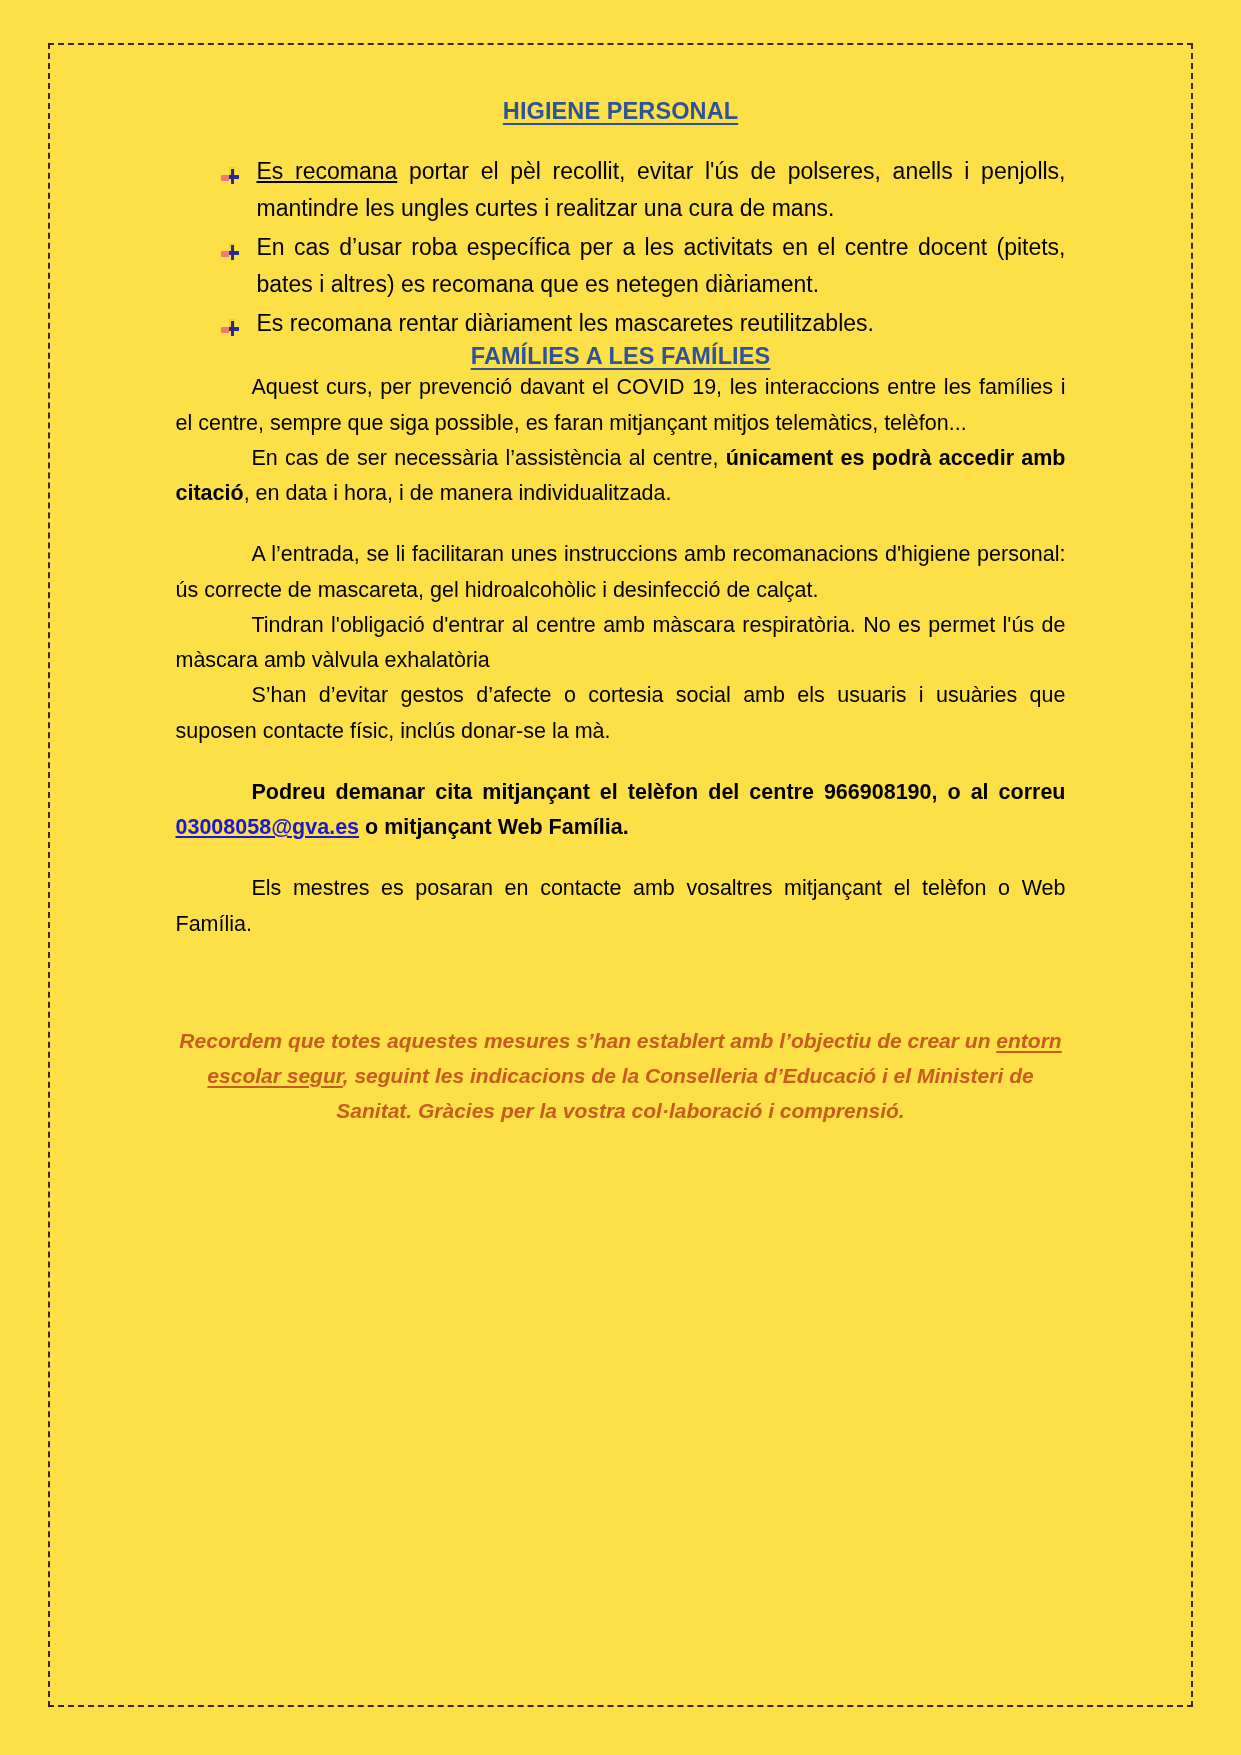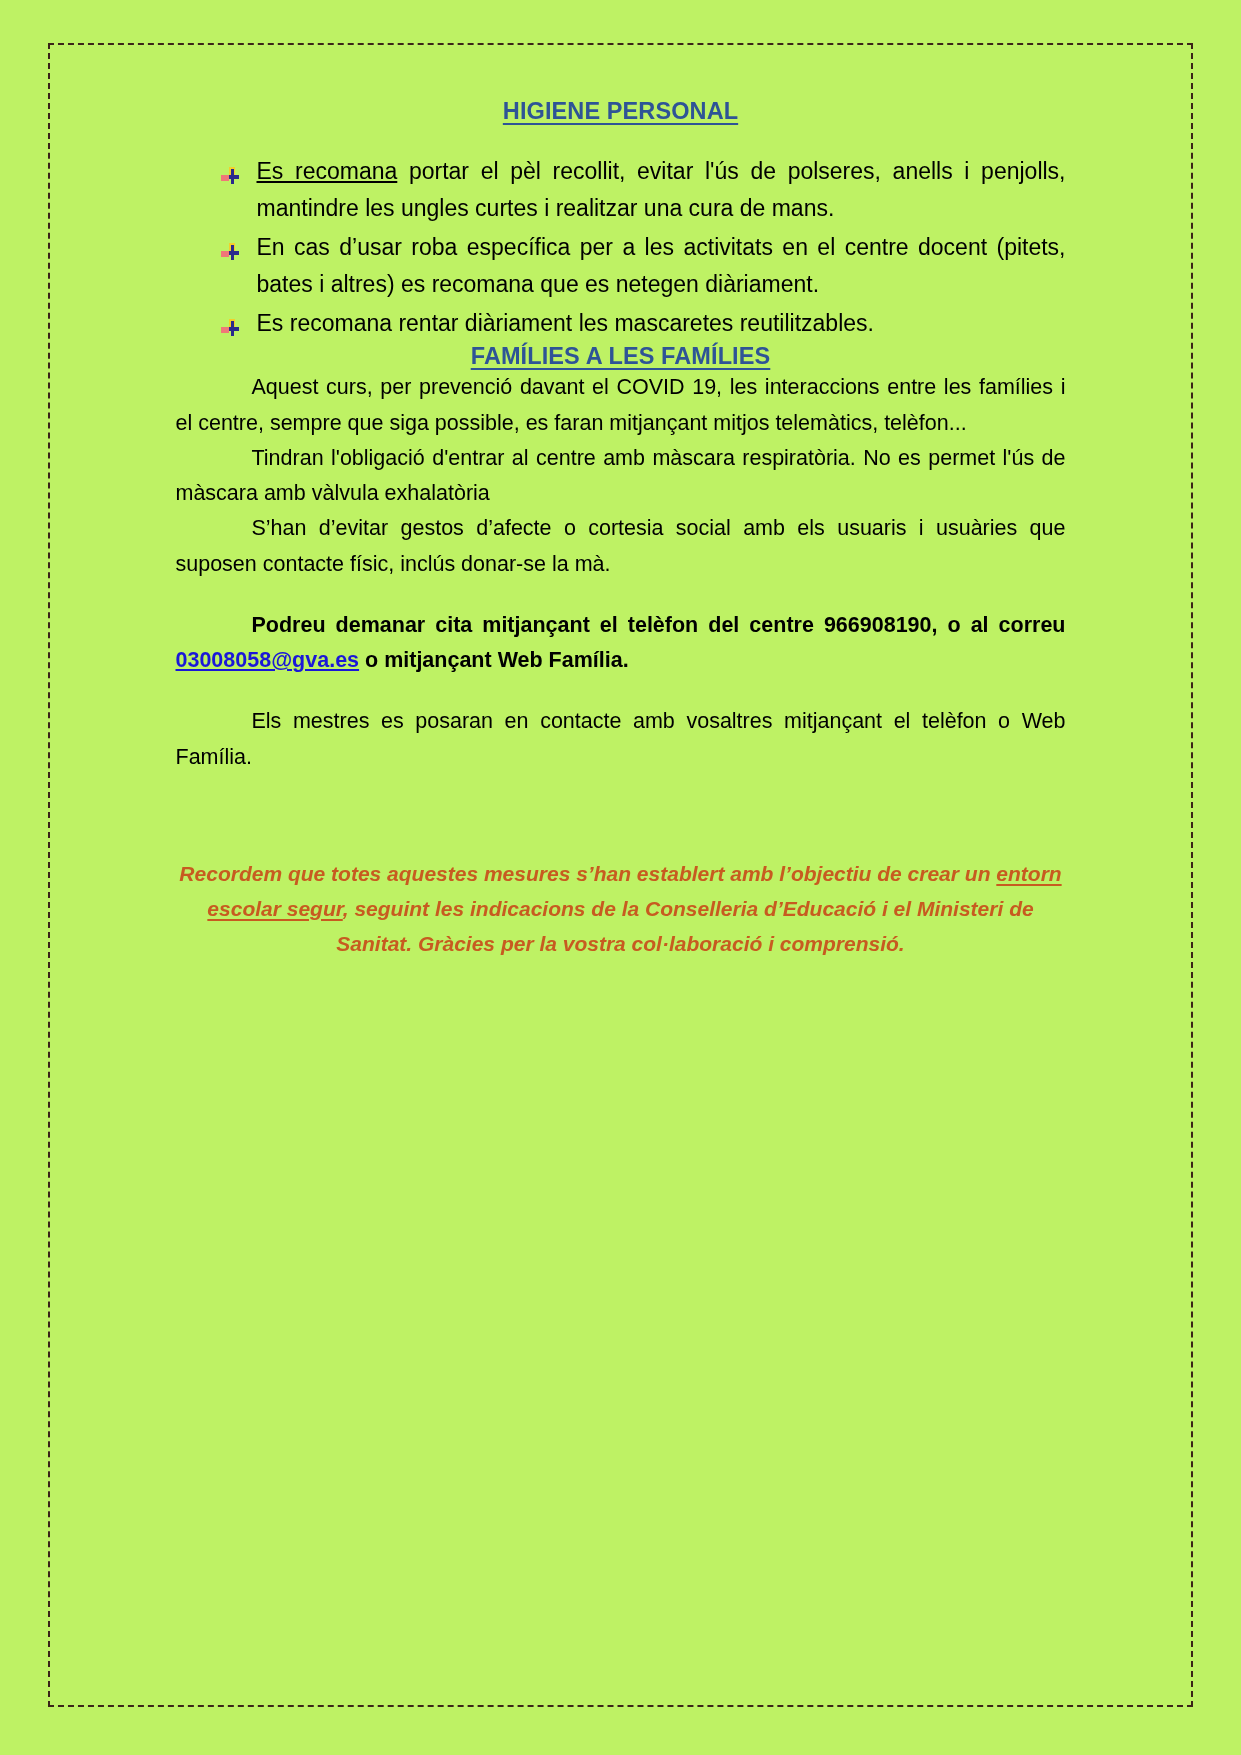--- a/index.html
+++ b/index.html
@@ -12,21 +12,21 @@
     background: #fbe1d4;
     font-family: "Liberation Sans", sans-serif;
     color: #000000;
     overflow: hidden;
   }
 
   .page {
     position: relative;
     width: 1241px;
     height: 1755px;
-    background: #bef264;
+    background: #fde047;
     box-sizing: border-box;
     padding: 46px 48px;
   }
 
   .page-border {
     position: absolute;
     left: 48px;
     top: 43px;
     right: 48px;
     bottom: 48px;
@@ -162,21 +162,23 @@
       </li>
 
     </ul>
 
     <h1 class="section-title title-block-2">FAMÍLIES A LES FAMÍLIES</h1>
 
     <div class="para-block">
 
       <p class="para">Aquest curs, per prevenció davant el COVID 19, les interaccions entre les famílies i el centre, sempre que siga possible, es faran mitjançant mitjos telemàtics, telèfon...</p>
 
+      <p class="para"><span>En cas de ser necessària l’assistència al centre, </span><span class="b">únicament es podrà accedir amb citació</span><span>, en data i hora, i de manera individualitzada.</span></p>
 
+      <p class="para gap-md">A l’entrada, se li facilitaran unes instruccions amb recomanacions d'higiene personal: ús correcte de mascareta, gel hidroalcohòlic i desinfecció de calçat.</p>
 
       <p class="para">Tindran l'obligació d'entrar al centre amb màscara respiratòria. No es permet l'ús de màscara amb vàlvula exhalatòria</p>
 
       <p class="para">S’han d’evitar gestos d’afecte o cortesia social amb els usuaris i usuàries que suposen contacte físic, inclús donar-se la mà.</p>
 
       <p class="para gap-md b"><span>Podreu demanar cita mitjançant el telèfon del centre 966908190, o al correu </span><a class="email" href="#">03008058@gva.es</a><span> o mitjançant Web Família.</span></p>
 
       <p class="para gap-md">Els mestres es posaran en contacte amb vosaltres mitjançant el telèfon o Web Família.</p>
 
     </div>

